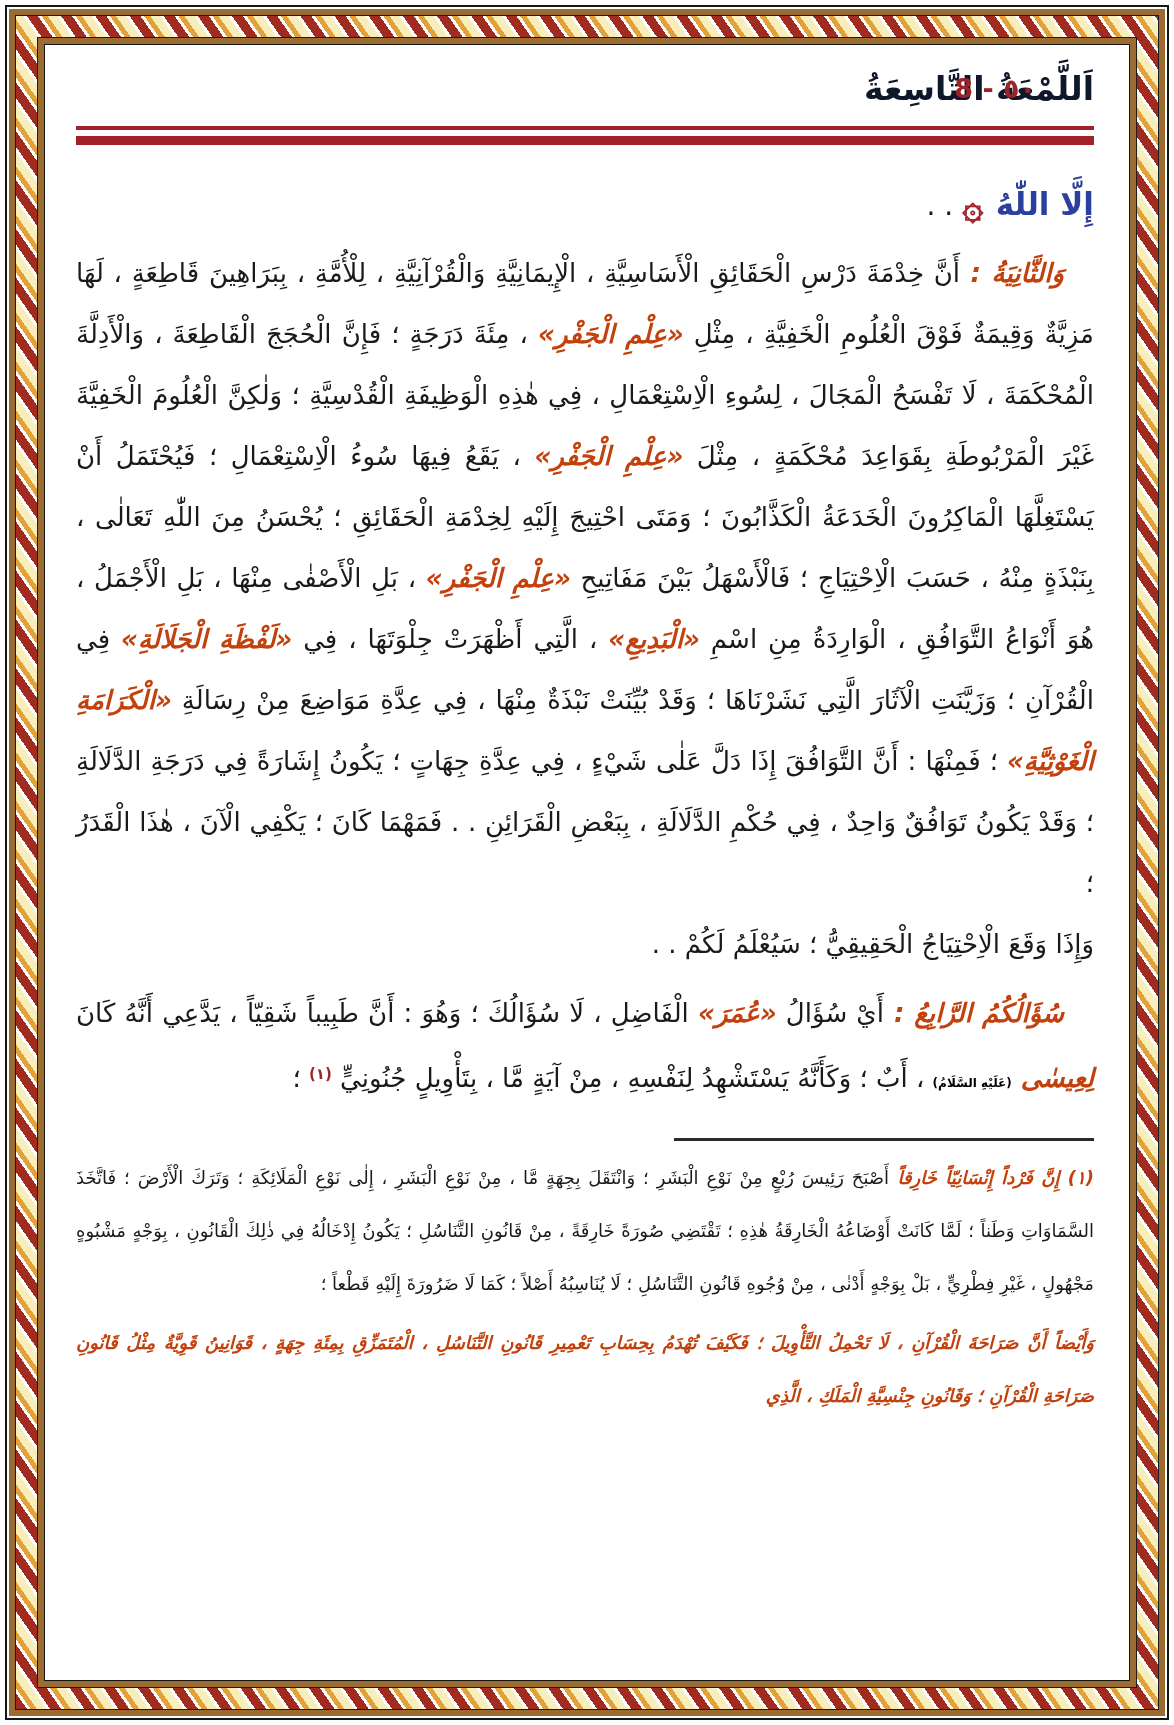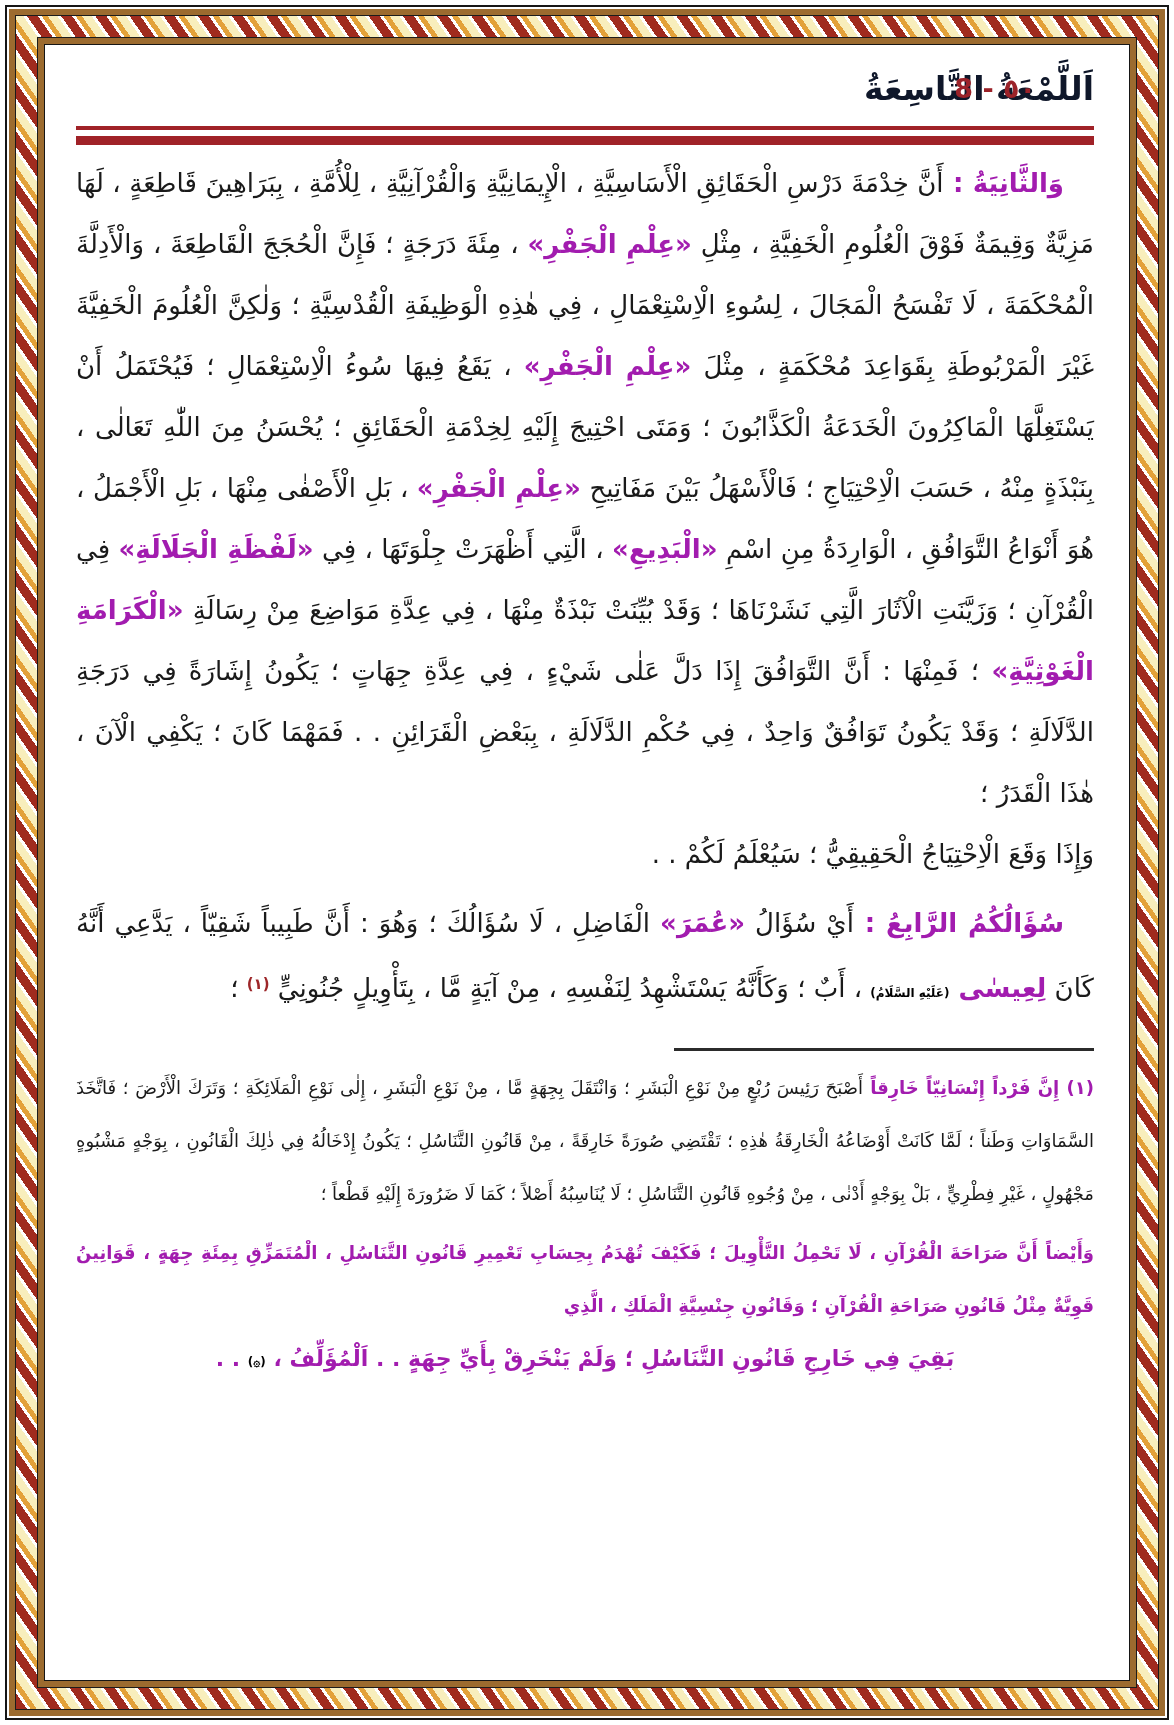--- a/index.html
+++ b/index.html
@@ -36,21 +36,21 @@
   p.body-par { margin:8px 0 0 0; font-size:26px; line-height:61px; text-align:justify; color:#1a1a1a; }
   p.body-par.indent { text-indent:30px; }
   .center-line { margin:0; font-size:26px; line-height:61px; text-align:right; color:#1a1a1a; }
 
   .footnote-rule { width:420px; height:3px; background:#2b2b2b; margin:24px 0 10px 0; }
   p.foot-par { margin:6px 0 0 0; font-size:18px; line-height:53px; text-align:justify; color:#1a1a1a; }
   .foot-center { margin:0; font-size:22px; line-height:53px; text-align:center; }
 
   
   .seg-black    { color:#1a1a1a; }
-  .seg-red      { color:#a21caf; font-weight:bold; }
+  .seg-red      { color:#c2410c; font-weight:bold;font-style:italic; }
   .seg-blue     { color:#2b3f9e; font-weight:bold; font-size:31px; }
   .seg-ornament { color:#a3232b; font-size:36px; font-weight:bold; vertical-align:-4px; line-height:0; }
   .seg-seal     { color:#000000; font-weight:bold; font-size:12px; letter-spacing:-0.5px; }
   .seg-sup      { color:#9d2629; font-weight:bold; font-size:15px; vertical-align:8px; }
 </style>
 </head>
 <body>
 
 <div class="page">
 
@@ -64,25 +64,25 @@
 
   <div class="content">
 
     <div class="header">
       <div class="title">اَللَّمْعَةُ التَّاسِعَةُ</div>
       <div class="page-number">٥٠ - 8</div>
     </div>
     <div class="rule-thin"></div>
     <div class="rule-thick"></div>
 
+    <div class="opening"><span class="seg-blue">إِلَّا اللّٰهُ</span><span class="seg-ornament"> ۞</span><span class="seg-black"> . .</span></div>
 
     <p class="body-par indent"><span class="seg-red">وَالثَّانِيَةُ : </span><span class="seg-black">أَنَّ خِدْمَةَ دَرْسِ الْحَقَائِقِ الْأَسَاسِيَّةِ ، الْإِيمَانِيَّةِ وَالْقُرْآنِيَّةِ ، لِلْأُمَّةِ ، بِبَرَاهِينَ قَاطِعَةٍ ، لَهَا مَزِيَّةٌ وَقِيمَةٌ فَوْقَ الْعُلُومِ الْخَفِيَّةِ ، مِثْلِ </span><span class="seg-red">«عِلْمِ الْجَفْرِ»</span><span class="seg-black"> ، مِئَةَ دَرَجَةٍ ؛ فَإِنَّ الْحُجَجَ الْقَاطِعَةَ ، وَالْأَدِلَّةَ الْمُحْكَمَةَ ، لَا تَفْسَحُ الْمَجَالَ ، لِسُوءِ الْاِسْتِعْمَالِ ، فِي هٰذِهِ الْوَظِيفَةِ الْقُدْسِيَّةِ ؛ وَلٰكِنَّ الْعُلُومَ الْخَفِيَّةَ غَيْرَ الْمَرْبُوطَةِ بِقَوَاعِدَ مُحْكَمَةٍ ، مِثْلَ </span><span class="seg-red">«عِلْمِ الْجَفْرِ»</span><span class="seg-black"> ، يَقَعُ فِيهَا سُوءُ الْاِسْتِعْمَالِ ؛ فَيُحْتَمَلُ أَنْ يَسْتَغِلَّهَا الْمَاكِرُونَ الْخَدَعَةُ الْكَذَّابُونَ ؛ وَمَتَى احْتِيجَ إِلَيْهِ لِخِدْمَةِ الْحَقَائِقِ ؛ يُحْسَنُ مِنَ اللّٰهِ تَعَالٰى ، بِنَبْذَةٍ مِنْهُ ، حَسَبَ الْاِحْتِيَاجِ ؛ فَالْأَسْهَلُ بَيْنَ مَفَاتِيحِ </span><span class="seg-red">«عِلْمِ الْجَفْرِ»</span><span class="seg-black"> ، بَلِ الْأَصْفٰى مِنْهَا ، بَلِ الْأَجْمَلُ ، هُوَ أَنْوَاعُ التَّوَافُقِ ، الْوَارِدَةُ مِنِ اسْمِ </span><span class="seg-red">«الْبَدِيعِ»</span><span class="seg-black"> ، الَّتِي أَظْهَرَتْ جِلْوَتَهَا ، فِي </span><span class="seg-red">«لَفْظَةِ الْجَلَالَةِ»</span><span class="seg-black"> فِي الْقُرْآنِ ؛ وَزَيَّنَتِ الْآثَارَ الَّتِي نَشَرْنَاهَا ؛ وَقَدْ بُيِّنَتْ نَبْذَةٌ مِنْهَا ، فِي عِدَّةِ مَوَاضِعَ مِنْ رِسَالَةِ </span><span class="seg-red">«الْكَرَامَةِ الْغَوْثِيَّةِ»</span><span class="seg-black"> ؛ فَمِنْهَا : أَنَّ التَّوَافُقَ إِذَا دَلَّ عَلٰى شَيْءٍ ، فِي عِدَّةِ جِهَاتٍ ؛ يَكُونُ إِشَارَةً فِي دَرَجَةِ الدَّلَالَةِ ؛ وَقَدْ يَكُونُ تَوَافُقٌ وَاحِدٌ ، فِي حُكْمِ الدَّلَالَةِ ، بِبَعْضِ الْقَرَائِنِ . . فَمَهْمَا كَانَ ؛ يَكْفِي الْآنَ ، هٰذَا الْقَدَرُ ؛</span></p>
     <p class="center-line"><span class="seg-black">وَإِذَا وَقَعَ الْاِحْتِيَاجُ الْحَقِيقِيُّ ؛ سَيُعْلَمُ لَكُمْ . .</span></p>
 
     <p class="body-par indent"><span class="seg-red">سُؤَالُكُمُ الرَّابِعُ : </span><span class="seg-black">أَيْ سُؤَالُ </span><span class="seg-red">«عُمَرَ»</span><span class="seg-black"> الْفَاضِلِ ، لَا سُؤَالُكَ ؛ وَهُوَ : أَنَّ طَبِيباً شَقِيّاً ، يَدَّعِي أَنَّهُ كَانَ </span><span class="seg-red">لِعِيسٰى </span><span class="seg-seal">(عَلَيْهِ السَّلَامُ)</span><span class="seg-black"> ، أَبٌ ؛ وَكَأَنَّهُ يَسْتَشْهِدُ لِنَفْسِهِ ، مِنْ آيَةٍ مَّا ، بِتَأْوِيلٍ جُنُونِيٍّ </span><span class="seg-sup">(١)</span><span class="seg-black"> ؛</span></p>
 
     <div class="footnote-rule"></div>
     <p class="foot-par"><span class="seg-red">(١) إِنَّ فَرْداً إِنْسَانِيّاً خَارِقاً </span><span class="seg-black">أَصْبَحَ رَئِيسَ رُبْعٍ مِنْ نَوْعِ الْبَشَرِ ؛ وَانْتَقَلَ بِجِهَةٍ مَّا ، مِنْ نَوْعِ الْبَشَرِ ، إِلٰى نَوْعِ الْمَلَائِكَةِ ؛ وَتَرَكَ الْأَرْضَ ؛ فَاتَّخَذَ السَّمَاوَاتِ وَطَناً ؛ لَمَّا كَانَتْ أَوْضَاعُهُ الْخَارِقَةُ هٰذِهِ ؛ تَقْتَضِي صُورَةً خَارِقَةً ، مِنْ قَانُونِ التَّنَاسُلِ ؛ يَكُونُ إِدْخَالُهُ فِي ذٰلِكَ الْقَانُونِ ، بِوَجْهٍ مَشْبُوهٍ مَجْهُولٍ ، غَيْرِ فِطْرِيٍّ ، بَلْ بِوَجْهٍ أَدْنٰى ، مِنْ وُجُوهِ قَانُونِ التَّنَاسُلِ ؛ لَا يُنَاسِبُهُ أَصْلاً ؛ كَمَا لَا ضَرُورَةَ إِلَيْهِ قَطْعاً ؛</span></p>
     <p class="foot-par"><span class="seg-red">وَأَيْضاً أَنَّ صَرَاحَةَ الْقُرْآنِ ، لَا تَحْمِلُ التَّأْوِيلَ ؛ فَكَيْفَ تُهْدَمُ بِحِسَابِ تَعْمِيرِ قَانُونِ التَّنَاسُلِ ، الْمُتَمَزِّقِ بِمِئَةِ جِهَةٍ ، قَوَانِينُ قَوِيَّةٌ مِثْلُ قَانُونِ صَرَاحَةِ الْقُرْآنِ ؛ وَقَانُونِ جِنْسِيَّةِ الْمَلَكِ ، الَّذِي</span></p>
-    <p class="foot-center"><span class="seg-red">بَقِيَ فِي خَارِجِ قَانُونِ التَّنَاسُلِ ؛ وَلَمْ يَنْخَرِقْ بِأَيِّ جِهَةٍ . . اَلْمُؤَلِّفُ ، </span><span class="seg-seal">(۞)</span><span class="seg-red"> . .</span></p>
 
   </div>
 </div>
 
 </body></html>

